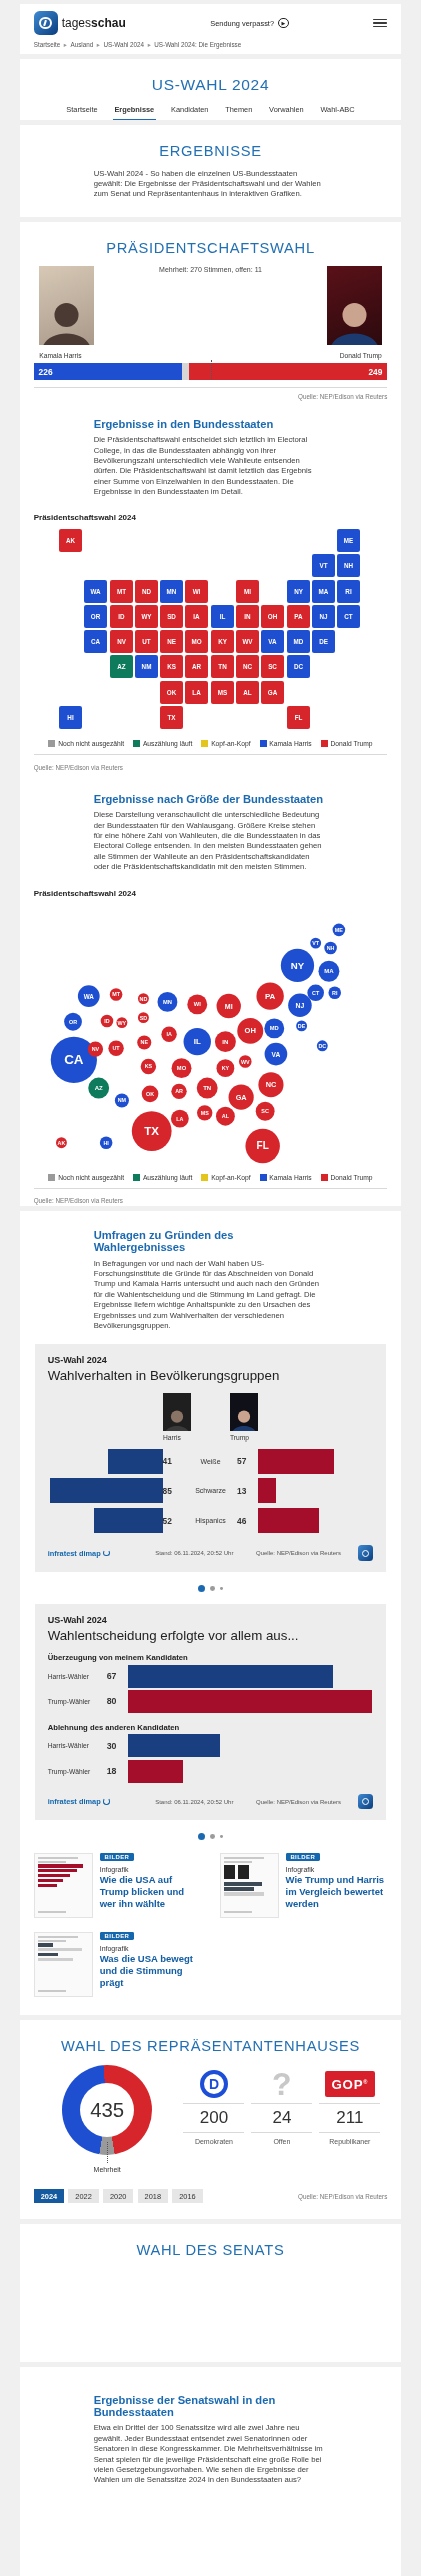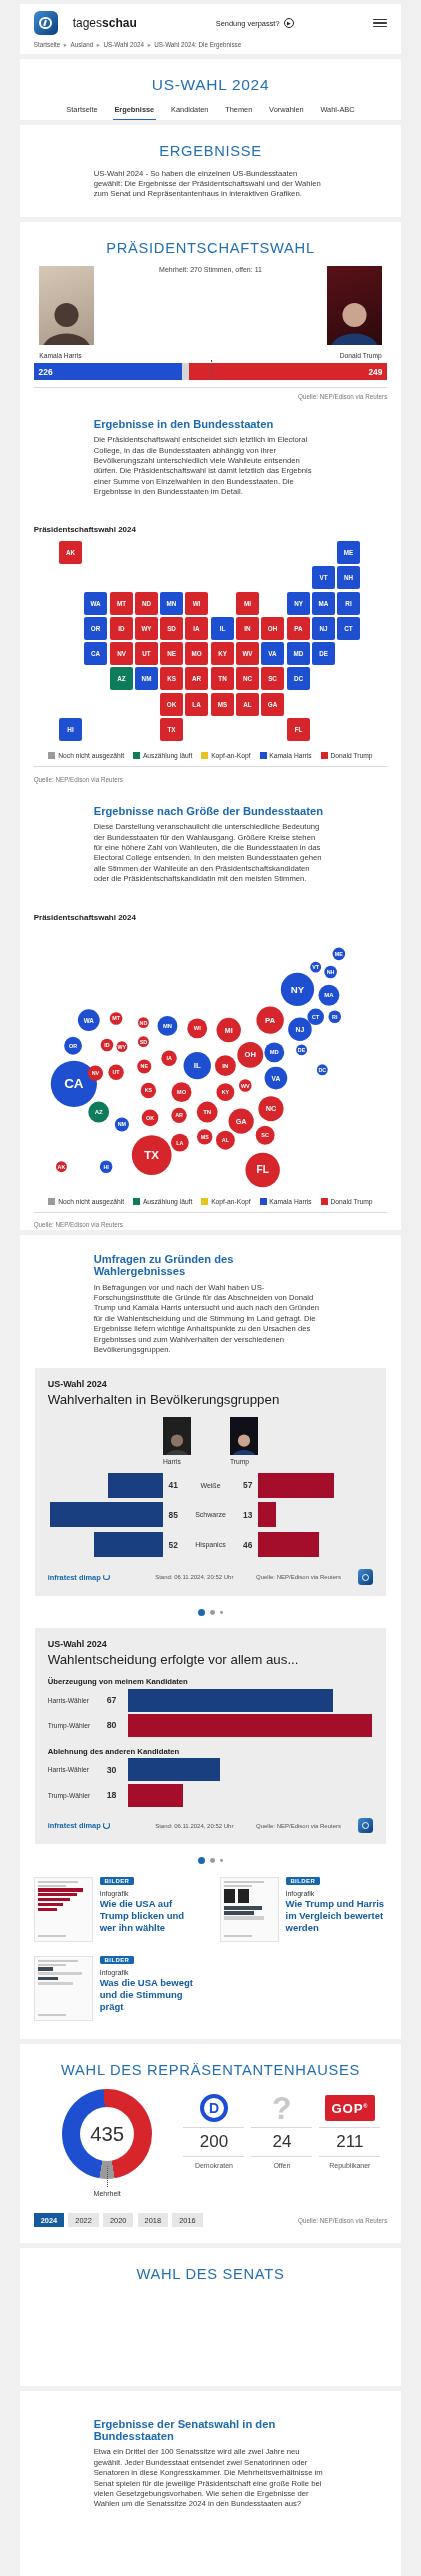--- a/index.html
+++ b/index.html
@@ -3,30 +3,30 @@
 <meta charset="utf-8">
 <style>
   *{box-sizing:border-box;margin:0;padding:0}
   html,body{width:421px;background:#f0f0f1;font-family:"Liberation Sans","DejaVu Sans",sans-serif;color:#333}
   .page{width:421px;padding-top:4.2px}
   .card{background:#fff;margin:0 19.7px 4.9px 19.7px;padding:11.2px 14px;position:relative}
   .sec-title{color:#2270b4;font-size:14.7px;font-weight:400;text-align:center;letter-spacing:0.7px;margin:7px 0 9.8px}
   .sub-title{color:#1b6ab1;font-size:11.2px;font-weight:600;margin-bottom:5.6px}
   .body-text{font-size:7.7px;line-height:1.35;color:#3c3c3c}
   .indent{margin-left:60px;width:232px}
-  .chart-label{font-size:8px;font-weight:700;color:#222;margin:28px 0 7px}
+  .chart-label{font-size:8px;font-weight:700;color:#222;margin:16px 0 7px}
   .source{font-size:6.3px;color:#777}
   .hairline{border:0;border-top:0.7px solid #d9d9d9;margin:7px 0 4.2px}
   
   .site-header{padding:7px 14px 5.6px}
   .hdr-row{display:flex;align-items:center}
   .ts-logo{width:24px;height:24px;border-radius:5.6px;background:linear-gradient(135deg,#3f8ad2,#0a3e7e);display:flex;align-items:center;justify-content:center;flex:0 0 auto}
   .ts-logo i{display:block;width:12.6px;height:12.6px;border:2.1px solid #fff;border-radius:50%;position:relative}
   .ts-logo i:after{content:"";position:absolute;left:2.8px;top:0.7px;width:2.1px;height:6.3px;background:#fff;transform:rotate(18deg)}
-  .wordmark{font-size:12px;color:#1a1a1a;margin-left:15px}
+  .wordmark{font-size:12px;color:#1a1a1a;margin-left:4px}
   .wordmark b{font-weight:700}
   .sendung{margin-left:auto;margin-right:auto;display:flex;align-items:center;gap:4.2px;font-size:7.4px;color:#222;cursor:pointer}
   .play{width:10.5px;height:10.5px;border:1.1px solid #222;border-radius:50%;display:flex;align-items:center;justify-content:center;font-size:4.9px;color:#222}
   .burger{width:14px;display:flex;flex-direction:column;gap:2.1px;cursor:pointer}
   .burger span{height:1.4px;background:#3a3a3a;border-radius:0.7px}
   .breadcrumb{margin-top:6.3px;font-size:6.3px;color:#555;display:flex;gap:3.5px;flex-wrap:wrap}
   .breadcrumb .sep{color:#999}
   .crumb{cursor:pointer}
   
   .title-card{text-align:center;padding-bottom:0}
@@ -64,21 +64,21 @@
   .kicker{font-size:9px;font-weight:700;color:#222}
   .ic-title{font-size:13.3px;color:#222;font-weight:400;margin:2.8px 0 9.8px}
   .cand-row{display:flex;justify-content:center;gap:39px;margin-bottom:7px}
   .cand{display:flex;flex-direction:column;align-items:flex-start}
   .cand .photo{width:28px;height:38px}
   .cand .cname{font-size:6.7px;margin-top:2.8px}
   .demo-row{display:flex;align-items:center;height:27px;margin-bottom:2.8px}
   .demo-left{width:121px;display:flex;justify-content:flex-end}
   .demo-right{width:121px;display:flex;justify-content:flex-start}
   .demo-bar{height:25px}
-  .demo-val{width:22.5px;text-align:center;font-size:8.4px;font-weight:700}
+  .demo-val{width:22.5px;text-align:left;font-size:8.4px;font-weight:700}
   .demo-cat{width:56px;text-align:center;font-size:7px;color:#333}
   .grp-label{font-size:7.7px;font-weight:700;color:#222;margin:9.8px 0 2.8px}
   .reason-row{display:flex;align-items:center;margin-bottom:2.1px}
   .reason-name{width:59px;font-size:6.7px;color:#333}
   .reason-val{width:21px;font-size:8.8px;font-weight:700}
   .reason-bar{height:23px}
   .ic-footer{display:flex;align-items:center;margin-top:11.2px;font-size:6px;color:#555;gap:5.6px}
   .infra{color:#1467ad;font-weight:700;font-size:7.4px;display:flex;align-items:center;gap:2.8px}
   .infra i{width:6.3px;height:6.3px;border:1.8px solid #1467ad;border-top-color:transparent;border-radius:50%;display:inline-block}
   .ic-stand{margin-left:auto}

